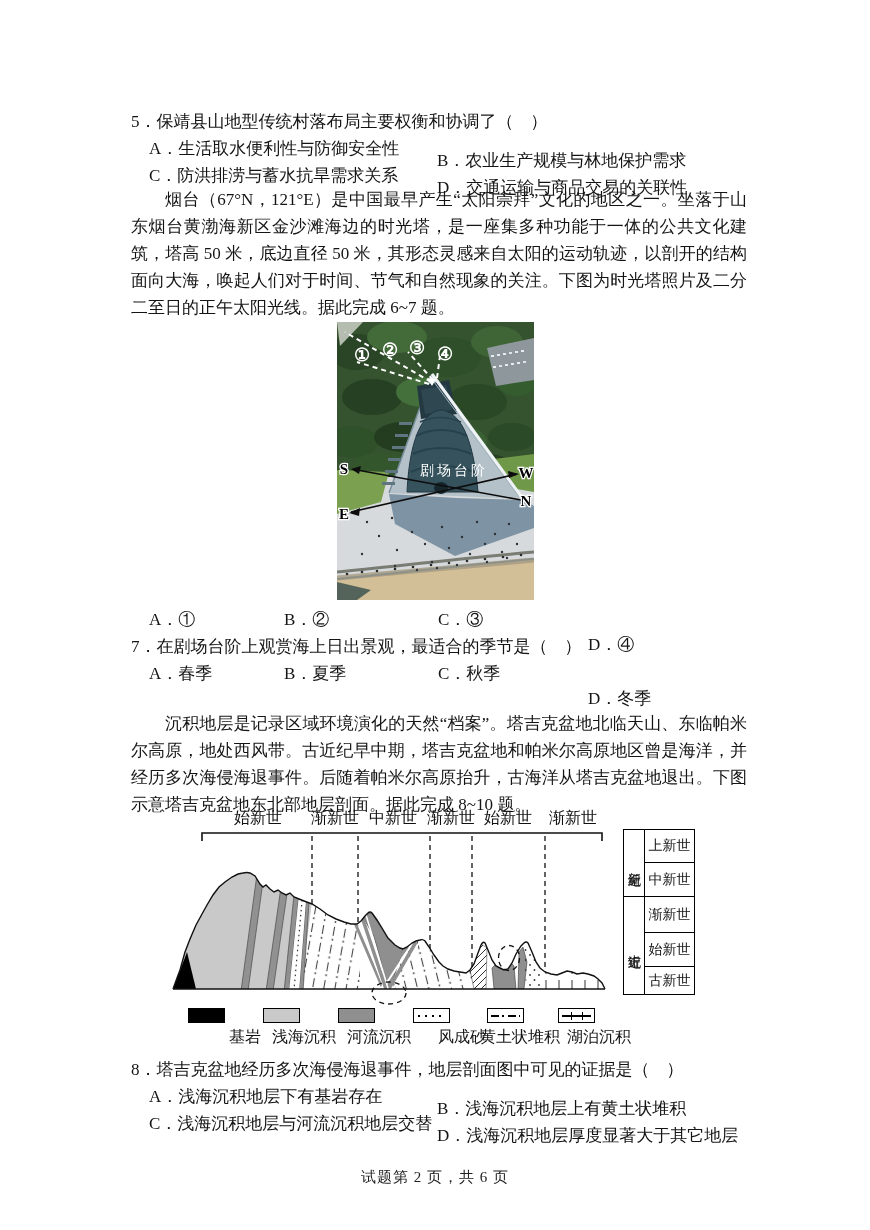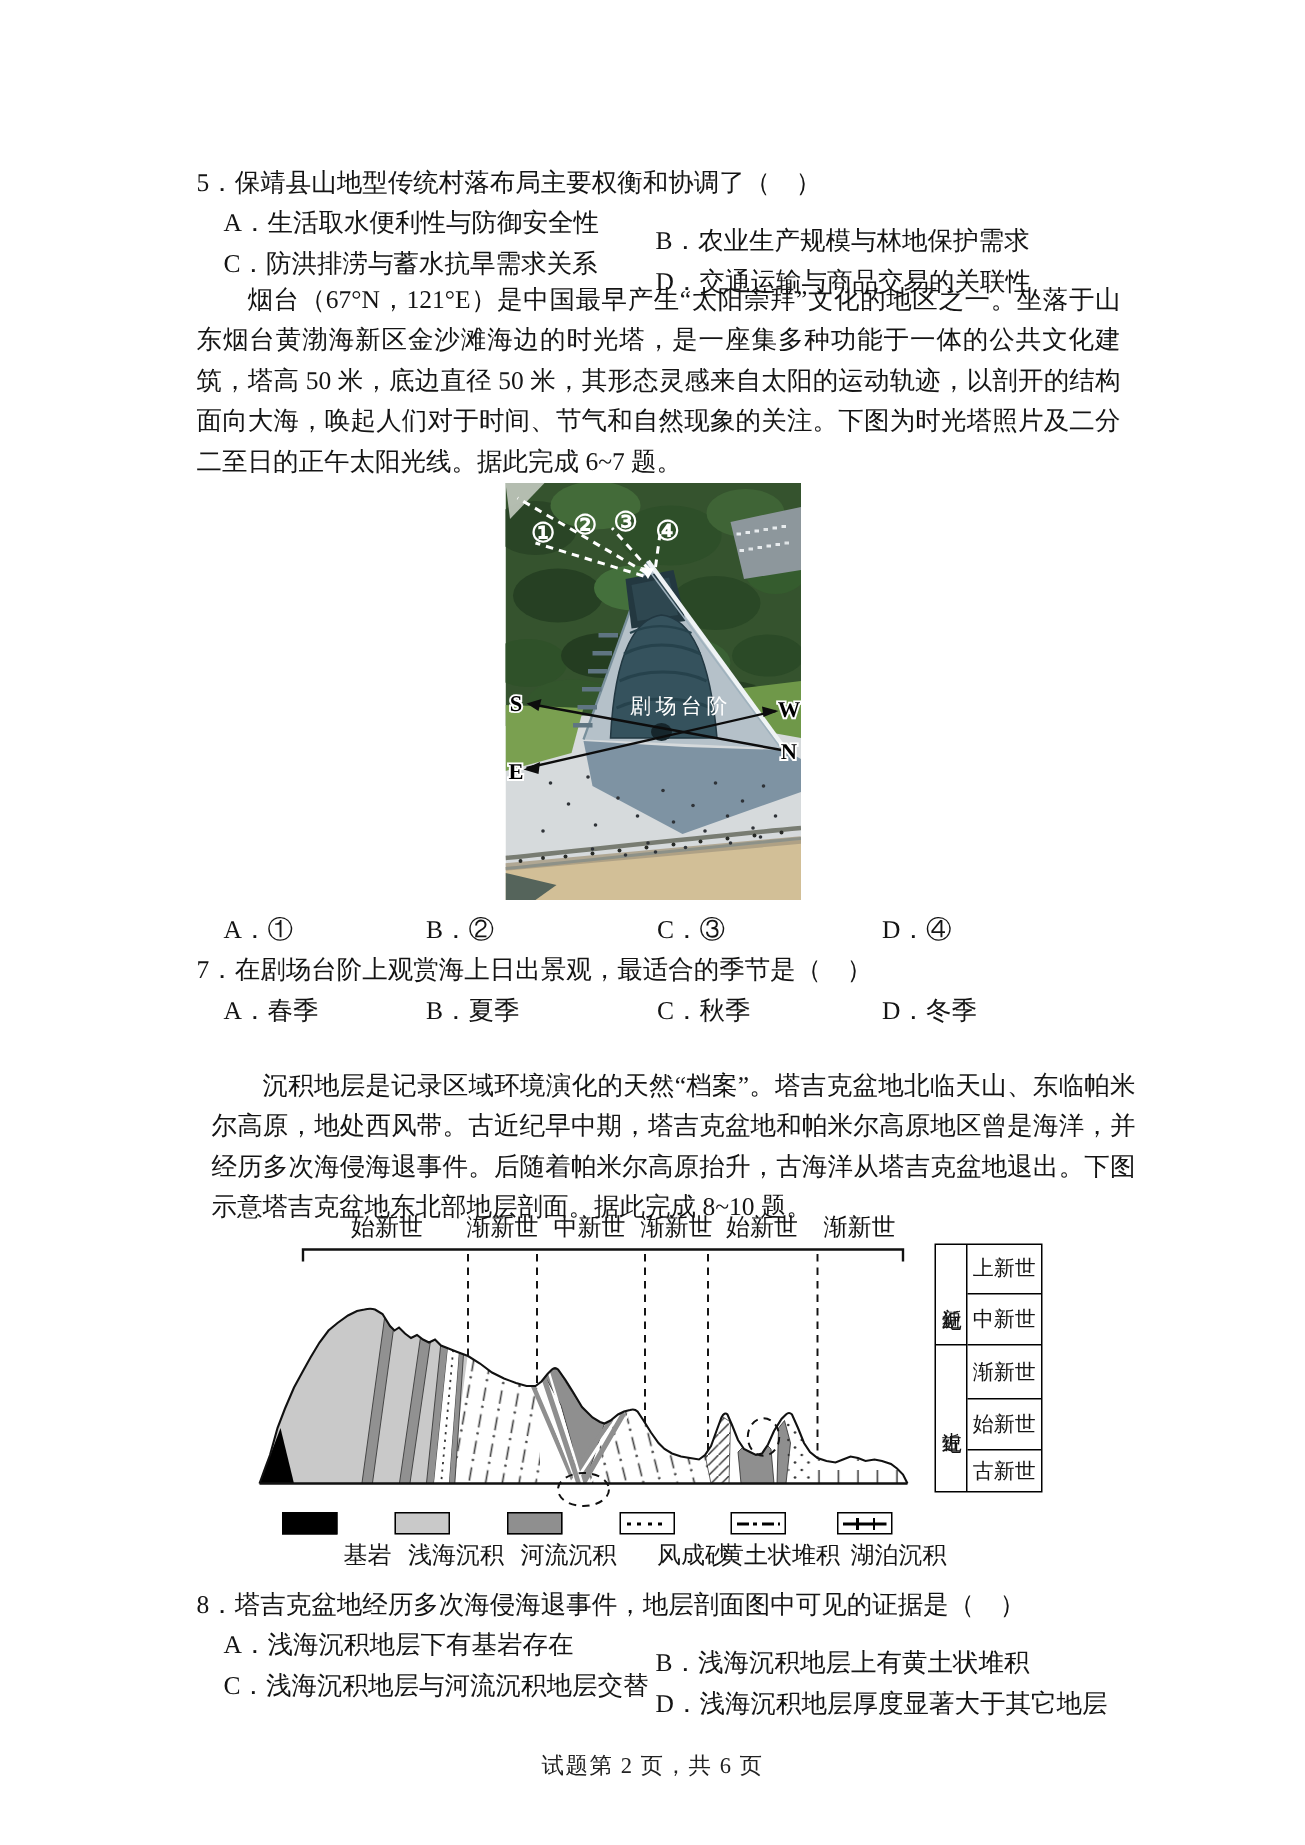--- a/index.html
+++ b/index.html
@@ -6,21 +6,21 @@
   html,body { background:#ffffff; }
   .page {
     position:relative; width:870px; height:1230px; background:#ffffff;
     font-family:"Liberation Serif","DejaVu Serif",serif; color:#141414; overflow:hidden;
   }
   .blk { position:absolute; left:131px; width:616px; font-size:17px; }
   .ln  { line-height:27px; height:27px; white-space:nowrap; }
   .orow { position:relative; height:27px; line-height:27px; }
   .orow > span { position:absolute; white-space:nowrap; top:0; }
   .oA { left:18px; } .oB2 { left:306px;margin-top:12px; }
-  .o4a { left:18px; } .o4b { left:153px; } .o4c { left:307px;font-family:Liberation Serif, serif; } .o4d { left:457px; }
+  .o4a { left:18px; } .o4b { left:153px; } .o4c { left:307px;font-family:Liberation Serif, serif; } .o4d { left:457px;margin-top:25px; }
   .olb, .otx { font-style:normal; }
   .para { line-height:27px; text-align:justify; text-indent:2em; }
   .photo { position:absolute; left:337px; top:322px; width:197px; height:278px; }
   .figure { position:absolute; left:150px; top:802px; width:650px; height:255px; }
   .fig-svg { position:absolute; left:0; top:0; }
   .epoch { position:absolute; top:6px; width:70px; text-align:center; font-size:16px; color:#111; }
   .e0{left:73px}.e1{left:150px}.e2{left:208px}.e3{left:266px}.e4{left:323px}.e5{left:388px}
   .leg { position:absolute; top:206px; width:110px; text-align:right; font-size:16px; }
   .l0{left:1px}.l1{left:76px}.l2{left:151px}.l3{left:226px}.l4{left:300px}.l5{left:371px}
   .sw { width:37px; height:15px; border:1px solid #000; background:#fff; margin:0 auto 4px auto; position:relative; }
@@ -205,21 +205,21 @@
     </div>
     <div class="ln"><span class="olb">7．</span><span class="otx">在剧场台阶上观赏海上日出景观，最适合的季节是（　）</span></div>
     <div class="orow">
       <span class="o4a"><i class="olb">A．</i><i class="otx">春季</i></span>
       <span class="o4b"><i class="olb">B．</i><i class="otx">夏季</i></span>
       <span class="o4c"><i class="olb">C．</i><i class="otx">秋季</i></span>
       <span class="o4d"><i class="olb">D．</i><i class="otx">冬季</i></span>
     </div>
   </div>
 
-  <div class="blk para" style="top:710px;margin-left:10px;">沉积地层是记录区域环境演化的天然“档案”。塔吉克盆地北临天山、东临帕米尔高原，地处西风带。古近纪早中期，塔吉克盆地和帕米尔高原地区曾是海洋，并经历多次海侵海退事件。后随着帕米尔高原抬升，古海洋从塔吉克盆地退出。下图示意塔吉克盆地东北部地层剖面。据此完成 8~10 题。</div>
+  <div class="blk para" style="top:710px;">沉积地层是记录区域环境演化的天然“档案”。塔吉克盆地北临天山、东临帕米尔高原，地处西风带。古近纪早中期，塔吉克盆地和帕米尔高原地区曾是海洋，并经历多次海侵海退事件。后随着帕米尔高原抬升，古海洋从塔吉克盆地退出。下图示意塔吉克盆地东北部地层剖面。据此完成 8~10 题。</div>
 
   <div class="figure">
     <svg class="fig-svg" width="650" height="255" viewBox="0 0 650 255">
       <defs>
         <pattern id="pdd" width="11" height="18" patternUnits="userSpaceOnUse" patternTransform="rotate(10)">
           <line x1="5.5" y1="1" x2="5.5" y2="10" stroke="#444" stroke-width="1.1"></line>
           <circle cx="5.5" cy="14" r="0.9" fill="#444"></circle>
         </pattern>
         <pattern id="pdd2" width="11" height="18" patternUnits="userSpaceOnUse" patternTransform="rotate(-14)">
           <line x1="5.5" y1="1" x2="5.5" y2="10" stroke="#444" stroke-width="1.1"></line>

